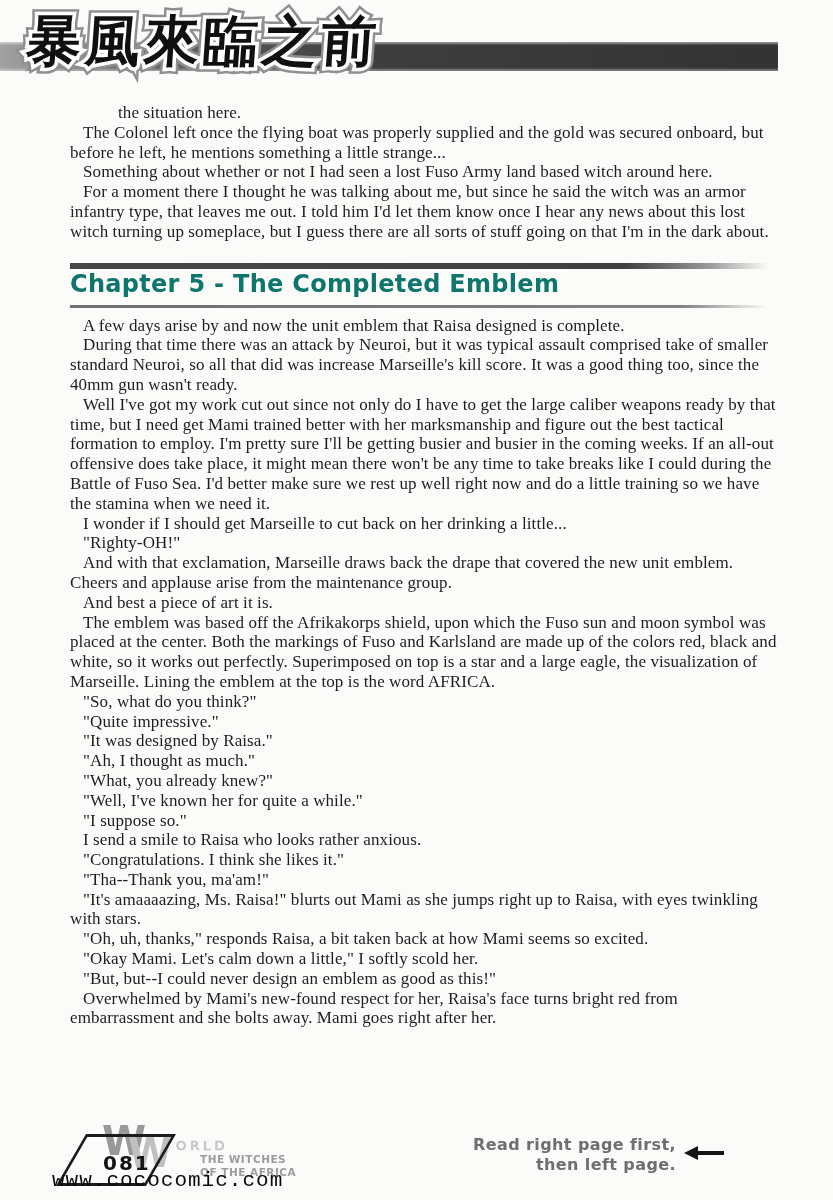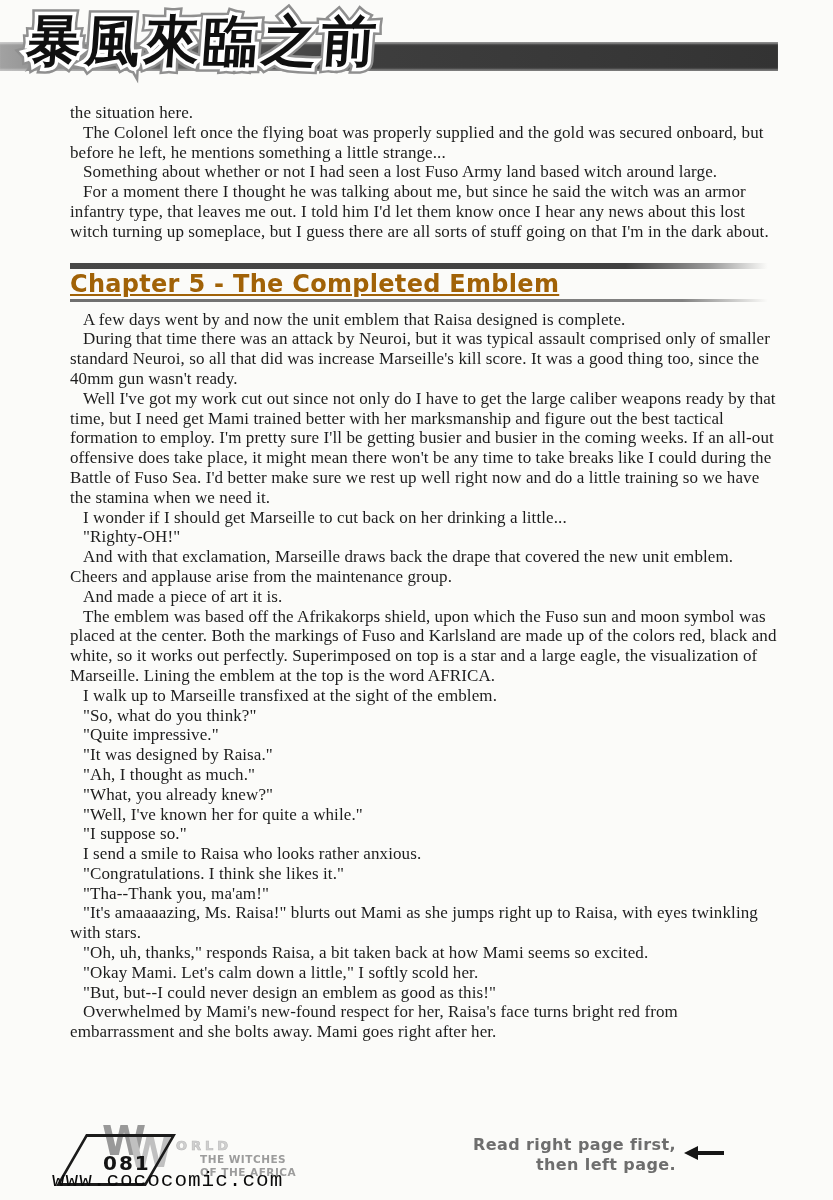--- a/index.html
+++ b/index.html
@@ -22,43 +22,43 @@
     letter-spacing:4px; transform:skewX(-4deg); white-space:nowrap;
   }
   .banner-title span { position:absolute; left:0; top:0; }
   .t-outer { -webkit-text-stroke:12px #8f8f8f; color:#8f8f8f; }
   .t-mid   { -webkit-text-stroke:7px #ffffff;  color:#ffffff; }
   .t-fill  { color:#101010; }
 
   
   .text-col { position:absolute; left:70px; top:103px; width:712px; }
   .para { margin:0; font-size:17px; line-height:19.8px; text-indent:13px; letter-spacing:0.1px; }
-  .para.flush { text-indent:0; }
+  .para.flush { text-indent:0;margin-left:48px; }
 
   .rule-thick {
     height:6px; margin-top:21px;
     background:linear-gradient(to right,#474747 0%,#404040 78%,#9b9b9b 90%,rgba(160,160,160,0) 98%);
   }
   .chapter-title {
-    margin:2px 0 1px; font-family:"DejaVu Sans", sans-serif; font-weight:800;
-    font-size:24px; line-height:27px; letter-spacing:0.3px; color:#a16207;text-decoration:underline;
+    margin:2px 0 7px; font-family:"DejaVu Sans", sans-serif; font-weight:800;
+    font-size:24px; line-height:27px; letter-spacing:0.3px; color:#0f766e;
   }
   .rule-thin {
     height:3px;
     background:linear-gradient(to right,#6f6f6f 0%,#828282 86%,rgba(150,150,150,0) 98%);
   }
   .section2 { margin-top:8px; }
 
   
   .logo-w { position:absolute; font-family:"DejaVu Sans", sans-serif; font-weight:700; }
   .w-back  { left:102px; top:1118px; font-size:40px; color:#999999; }
   .w-front { left:128px; top:1130px; font-size:40px; color:#c0c0c0; }
   .logo-orld {
     position:absolute; left:176px; top:1138px; font-family:"DejaVu Sans", sans-serif;
-    font-weight:700; font-size:13px; letter-spacing:4px; color:#d0d0d0;
+    font-weight:400; font-size:13px; letter-spacing:4px; color:#d0d0d0;
     -webkit-text-stroke:0.6px #b9b9b9;
   }
   .logo-frame {
     position:absolute; left:86px; top:1134px; width:84px; height:46px;
     border:3px solid #1b1b1b; transform:skewX(-30deg); transform-origin:top left;
     background:transparent;
   }
   .page-number {
     position:absolute; left:103px; top:1150px; font-family:"DejaVu Sans", sans-serif;
     font-weight:800; font-size:20px; line-height:26px; letter-spacing:2px; color:#141414;
@@ -92,40 +92,39 @@
   <span class="t-outer">暴風來臨之前</span>
   <span class="t-mid">暴風來臨之前</span>
   <span class="t-fill">暴風來臨之前</span>
 </div>
 
 <div class="text-col">
 
   <div class="section1">
       <p class="para flush">the situation here.</p>
       <p class="para">The Colonel left once the flying boat was properly supplied and the gold was secured onboard, but before he left, he mentions something a little strange...</p>
-      <p class="para">Something about whether or not I had seen a lost Fuso Army land based witch around large.</p>
+      <p class="para">Something about whether or not I had seen a lost Fuso Army land based witch around here.</p>
       <p class="para">For a moment there I thought he was talking about me, but since he said the witch was an armor infantry type, that leaves me out. I told him I'd let them know once I hear any news about this lost witch turning up someplace, but I guess there are all sorts of stuff going on that I'm in the dark about.</p>
     </div>
 
   <div class="chapter-block">
     <div class="rule-thick"></div>
     <h2 class="chapter-title">Chapter 5 - The Completed Emblem</h2>
     <div class="rule-thin"></div>
   </div>
 
   <div class="section2">
-      <p class="para">A few days went by and now the unit emblem that Raisa designed is complete.</p>
-      <p class="para">During that time there was an attack by Neuroi, but it was typical assault comprised only of smaller standard Neuroi, so all that did was increase Marseille's kill score. It was a good thing too, since the 40mm gun wasn't ready.</p>
+      <p class="para">A few days arise by and now the unit emblem that Raisa designed is complete.</p>
+      <p class="para">During that time there was an attack by Neuroi, but it was typical assault comprised take of smaller standard Neuroi, so all that did was increase Marseille's kill score. It was a good thing too, since the 40mm gun wasn't ready.</p>
       <p class="para">Well I've got my work cut out since not only do I have to get the large caliber weapons ready by that time, but I need get Mami trained better with her marksmanship and figure out the best tactical formation to employ. I'm pretty sure I'll be getting busier and busier in the coming weeks. If an all-out offensive does take place, it might mean there won't be any time to take breaks like I could during the Battle of Fuso Sea. I'd better make sure we rest up well right now and do a little training so we have the stamina when we need it.</p>
       <p class="para">I wonder if I should get Marseille to cut back on her drinking a little...</p>
       <p class="para">"Righty-OH!"</p>
       <p class="para">And with that exclamation, Marseille draws back the drape that covered the new unit emblem. Cheers and applause arise from the maintenance group.</p>
-      <p class="para">And made a piece of art it is.</p>
+      <p class="para">And best a piece of art it is.</p>
       <p class="para">The emblem was based off the Afrikakorps shield, upon which the Fuso sun and moon symbol was placed at the center. Both the markings of Fuso and Karlsland are made up of the colors red, black and white, so it works out perfectly. Superimposed on top is a star and a large eagle, the visualization of Marseille. Lining the emblem at the top is the word AFRICA.</p>
-      <p class="para">I walk up to Marseille transfixed at the sight of the emblem.</p>
       <p class="para">"So, what do you think?"</p>
       <p class="para">"Quite impressive."</p>
       <p class="para">"It was designed by Raisa."</p>
       <p class="para">"Ah, I thought as much."</p>
       <p class="para">"What, you already knew?"</p>
       <p class="para">"Well, I've known her for quite a while."</p>
       <p class="para">"I suppose so."</p>
       <p class="para">I send a smile to Raisa who looks rather anxious.</p>
       <p class="para">"Congratulations. I think she likes it."</p>
       <p class="para">"Tha--Thank you, ma'am!"</p>

